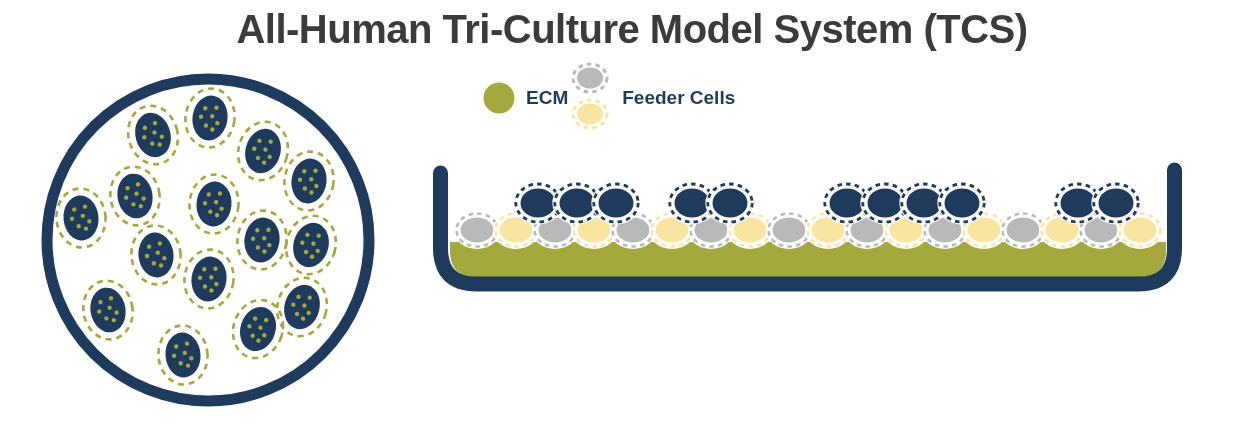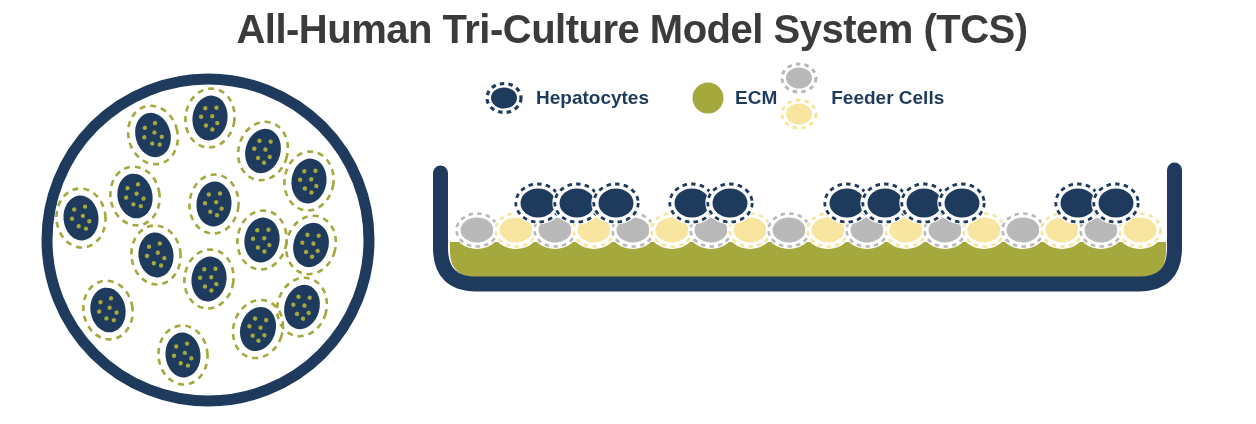--- a/index.html
+++ b/index.html
@@ -200,27 +200,20 @@
       <circle cx="5" cy="-11" r="2.2" fill="#a5a83c"></circle>
       <circle cx="-9" cy="0" r="2.2" fill="#a5a83c"></circle>
       <circle cx="2" cy="-2" r="2.2" fill="#a5a83c"></circle>
       <circle cx="8" cy="4" r="2.2" fill="#a5a83c"></circle>
       <circle cx="-3" cy="8" r="2.2" fill="#a5a83c"></circle>
       <circle cx="4" cy="11" r="2.2" fill="#a5a83c"></circle>
     </g>
   </svg>
 
 <div class="legend">
-  <div class="legend-item gap-a">
-    <svg class="li-icon" width="44" height="38" viewBox="0 0 44 38">
-      <ellipse cx="22" cy="19" rx="17" ry="14.5" fill="none" stroke="var(--navy)" stroke-width="3.2" stroke-dasharray="4.5 4.2"></ellipse>
-      <ellipse cx="22" cy="19" rx="13" ry="10.5" fill="var(--navy)"></ellipse>
-    </svg>
-    <span class="legend-label">Hepatocytes</span>
-  </div>
   <div class="legend-item">
     <svg class="li-icon" width="34" height="34" viewBox="0 0 34 34">
       <circle cx="17" cy="17" r="15.5" fill="var(--olive)"></circle>
     </svg>
     <span class="legend-label">ECM</span>
   </div>
   <div class="legend-item gap-b">
     <svg class="li-icon" width="44" height="76" viewBox="0 0 44 76">
       <ellipse cx="22" cy="18" rx="17" ry="14" fill="none" stroke="var(--gray)" stroke-width="3" stroke-dasharray="4.5 4.2"></ellipse>
       <ellipse cx="22" cy="18" rx="13" ry="10.5" fill="var(--gray)"></ellipse>

